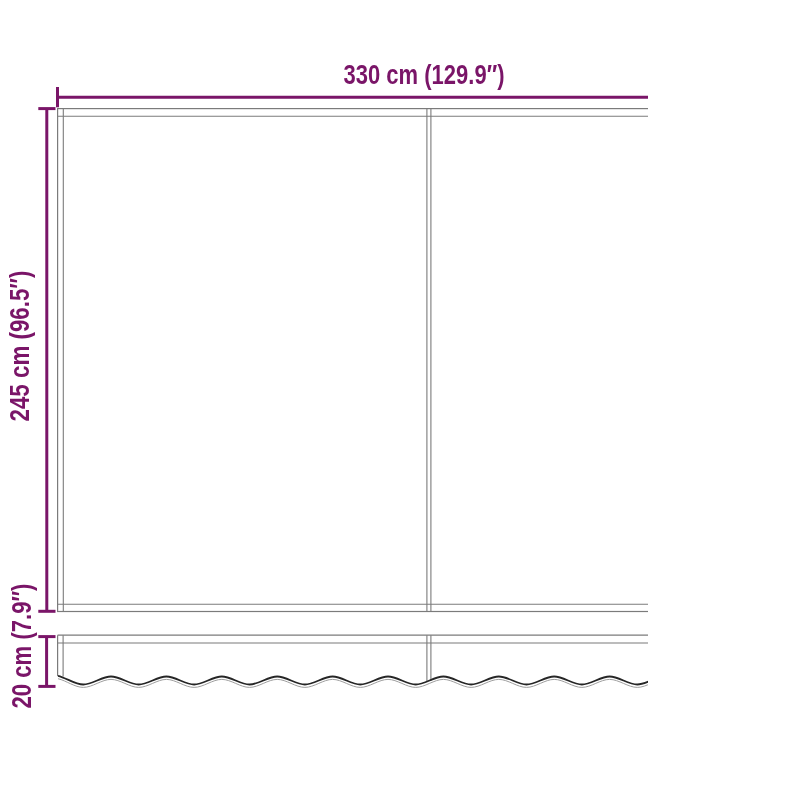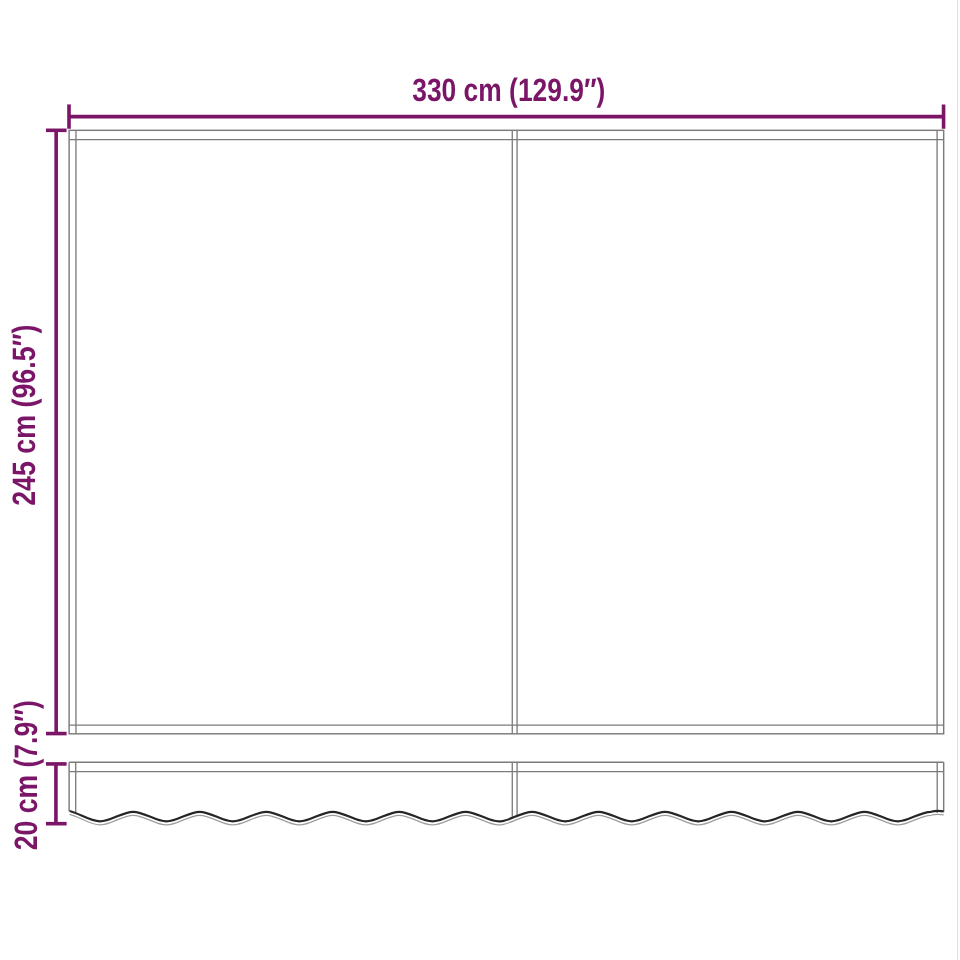--- a/index.html
+++ b/index.html
@@ -1,16 +1,16 @@
 <!DOCTYPE html>
 <html><head>
 <meta charset="utf-8">
 <style>
   html,body{margin:0;padding:0;background:#ffffff;}
-  .wrap{width:798px;height:800px;position:relative;background:#8b5cf6;overflow:hidden;text-align:center;}
+  .wrap{width:648px;height:800px;position:relative;background:#5eead4;overflow:hidden;text-align:center;}
   text{font-family:"Liberation Sans",sans-serif;font-weight:bold;fill:#7a1568;}
 </style>
 </head>
 <body>
 <div class="wrap">
 <svg width="800" height="800" viewBox="0 0 800 800">
 
   <rect x="0" y="0" width="800" height="800" fill="#ffffff"></rect>
 
   <text x="424" y="84" font-size="27" text-anchor="middle" textLength="161" lengthAdjust="spacingAndGlyphs">330 cm (129.9″)</text>

